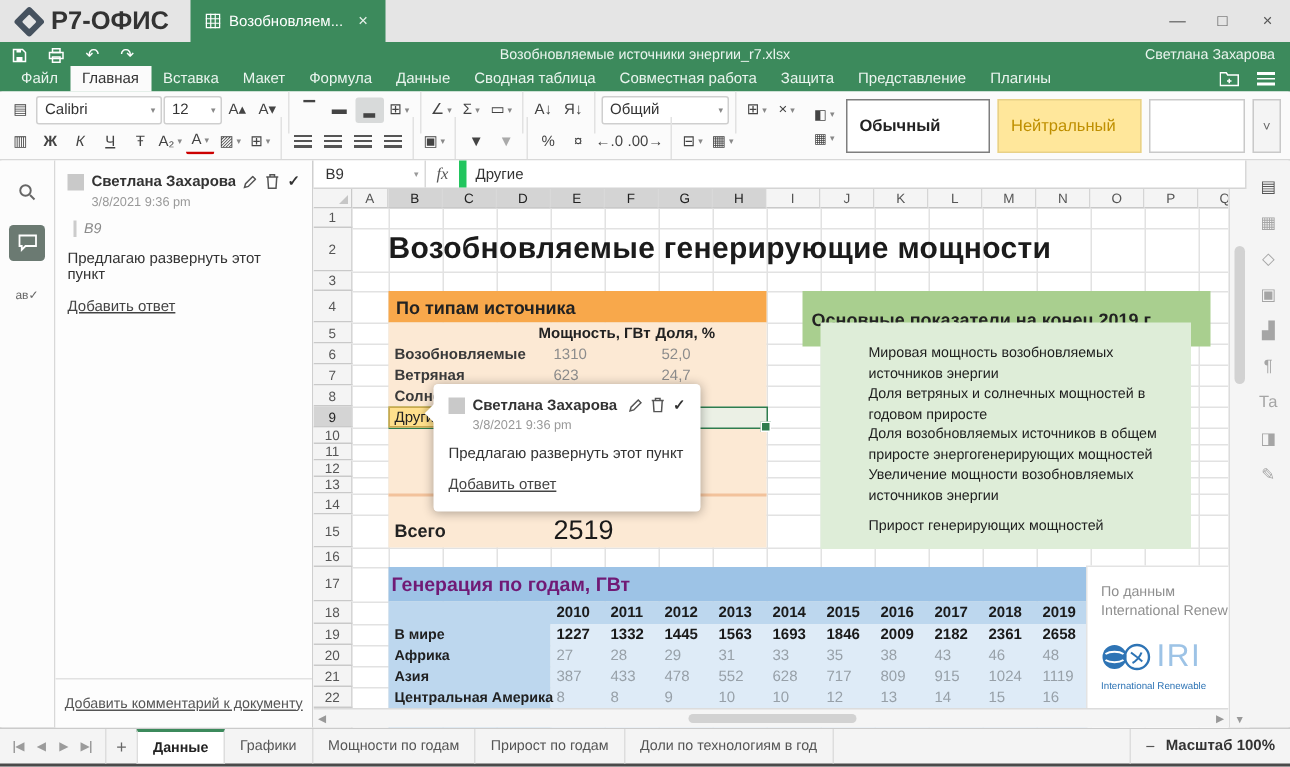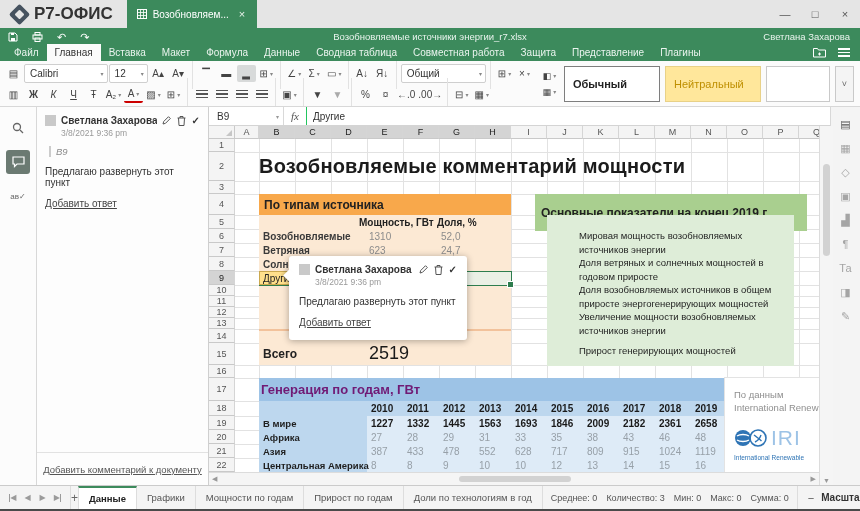--- a/index.html
+++ b/index.html
@@ -66,21 +66,21 @@
   .cc-quote{margin:8px 0 0 4px;padding-left:5px;border-left:2px solid #CCC;font-size:9.5px;font-style:italic;color:#8B8B8B;}
   .cc-text{margin-top:9px;font-size:10px;color:#333;}
   .cc-reply{margin-top:10px;font-size:10px;color:#444;text-decoration:underline;display:inline-block;}
   .panel-footer{position:absolute;left:0;right:0;bottom:0;height:32px;border-top:1px solid #E2E2E2;display:flex;align-items:center;justify-content:center;}
   .panel-footer .link{font-size:9.5px;color:#555;text-decoration:underline;}
   .center{flex:1 1 auto;display:flex;flex-direction:column;min-width:0;}
   
   .formula-row{height:18px;border-bottom:1px solid #D4D4D4;display:flex;align-items:stretch;background:#fff;flex:0 0 auto;}
   .name-box{width:62px;display:flex;align-items:center;justify-content:space-between;padding:0 4px 0 8px;border-right:1px solid #D9D9D9;font-size:10px;color:#333;}
   .name-box .car{font-size:6px;color:#999;}
-  .fx{width:22px;display:flex;align-items:center;justify-content:center;border-right:1px solid #22c55e;font-family:"Liberation Serif",serif;font-style:italic;font-size:11px;color:#555;}
+  .fx{width:22px;display:flex;align-items:center;justify-content:center;border-right:5px solid #22c55e;font-family:"Liberation Serif",serif;font-style:italic;font-size:11px;color:#555;}
   .formula-input{flex:1;display:flex;align-items:center;padding-left:6px;font-size:10px;color:#333;}
   
   .grid-wrap{flex:1 1 auto;display:flex;min-height:0;position:relative;}
   #grid{position:relative;width:610px;height:100%;overflow:hidden;background:#fff;flex:0 0 auto;}
   .gh,.rh{position:absolute;background:#F4F4F4;border-right:1px solid #D5D5D5;border-bottom:1px solid #C9C9C9;font-size:9px;color:#555;display:flex;align-items:center;justify-content:center;box-sizing:border-box;}
   .gh.sel,.rh.sel{background:#D4D4D4;color:#222;}
   .corner{position:absolute;left:0;top:0;width:26px;height:13px;background:#F4F4F4;border-right:1px solid #C9C9C9;border-bottom:1px solid #C9C9C9;box-sizing:border-box;}
   .corner::after{content:"";position:absolute;right:2px;bottom:2px;border-left:6px solid transparent;border-bottom:6px solid #C6C6C6;}
   .vline{position:absolute;width:1px;background:#E2E2E2;top:13px;}
   .hline{position:absolute;height:1px;background:#E2E2E2;left:26px;}
@@ -488,21 +488,21 @@
             <div class="hline" style="top: 203px; width: 584px;"></div>
             <div class="hline" style="top: 217px; width: 584px;"></div>
             <div class="hline" style="top: 239px; width: 584px;"></div>
             <div class="hline" style="top: 252px; width: 584px;"></div>
             <div class="hline" style="top: 275px; width: 584px;"></div>
             <div class="hline" style="top: 290px; width: 584px;"></div>
             <div class="hline" style="top: 304px; width: 584px;"></div>
             <div class="hline" style="top: 318px; width: 584px;"></div>
             <div class="hline" style="top: 332px; width: 584px;"></div>
             <div class="hline" style="top: 346px; width: 584px;"></div>
-            <div class="celltxt sheet-title" style="left: 50px; top: 26px; height: 29px;">Возобновляемые комментарий мощности</div>
+            <div class="celltxt sheet-title" style="left: 50px; top: 26px; height: 29px;">Возобновляемые генерирующие мощности</div>
             <div class="tbl-orange-hdr" style="left: 50px; top: 68px; width: 252px; height: 21px;">По типам источника</div>
             <div class="tbl-orange-body" style="left: 50px; top: 89px; width: 252px; height: 150px;"></div>
             <div class="celltxt src-colhead" style="left: 150px; top: 89px; height: 14px;">Мощность, ГВт</div>
             <div class="celltxt src-colhead" style="left: 228px; top: 89px; height: 14px;">Доля, %</div>
             <div class="celltxt src-label" style="left: 54px; top: 103px; height: 14px;">Возобновляемые</div>
             <div class="celltxt src-val" style="left: 160px; top: 103px; height: 14px;">1310</div>
             <div class="celltxt src-val" style="left: 232px; top: 103px; height: 14px;">52,0</div>
             <div class="celltxt src-label" style="left: 54px; top: 117px; height: 14px;">Ветряная</div>
             <div class="celltxt src-val" style="left: 160px; top: 117px; height: 14px;">623</div>
             <div class="celltxt src-val" style="left: 232px; top: 117px; height: 14px;">24,7</div>
@@ -617,26 +617,19 @@
     </div>
     <div class="sb-add">+</div>
     <div style="display:flex;align-items:stretch;" id="sheet-tabs">
         <span class="sheet-tab active">Данные</span>
         <span class="sheet-tab">Графики</span>
         <span class="sheet-tab">Мощности по годам</span>
         <span class="sheet-tab">Прирост по годам</span>
         <span class="sheet-tab">Доли по технологиям в год</span>
       </div>
     <div class="sb-spacer"></div>
-    <div class="sb-stats" id="sb-stats">
-        <span>Среднее: 0</span>
-        <span>Количество: 3</span>
-        <span>Мин: 0</span>
-        <span>Макс: 0</span>
-        <span>Сумма: 0</span>
-      </div>
     <div class="sb-zoom">
       <span class="zbtn">−</span>
       <span class="zl">Масштаб 100%</span>
 
     </div>
   </div>
 </div>
 
 </body></html>

